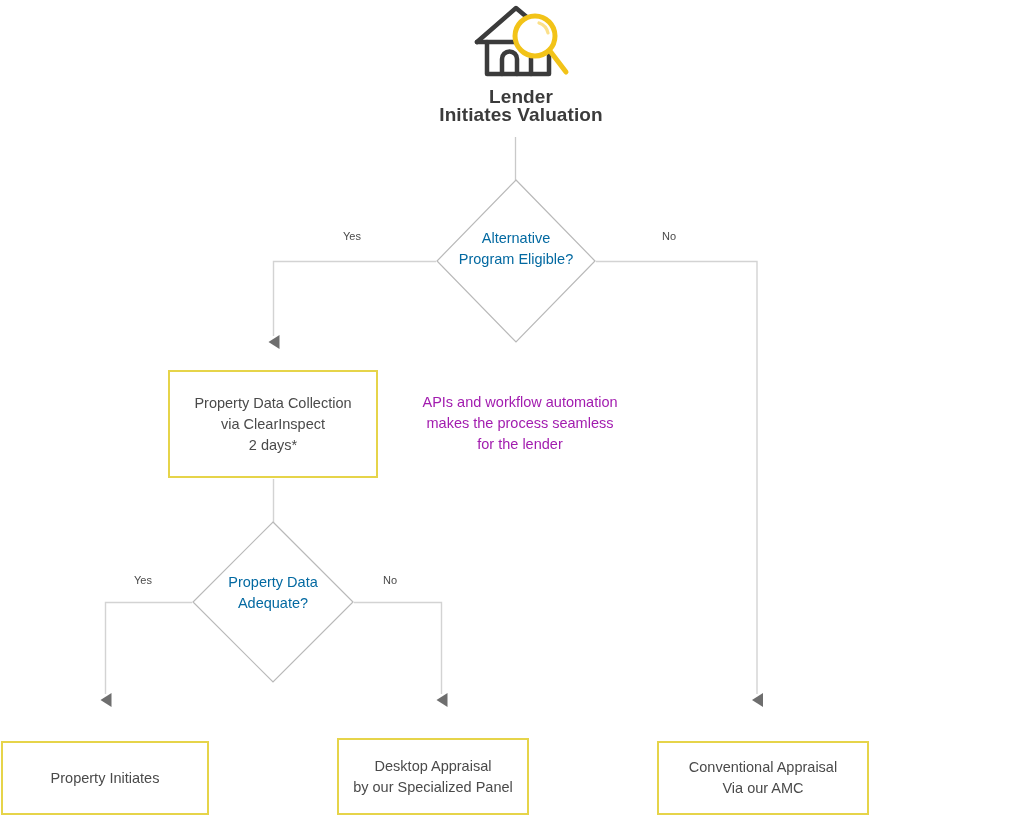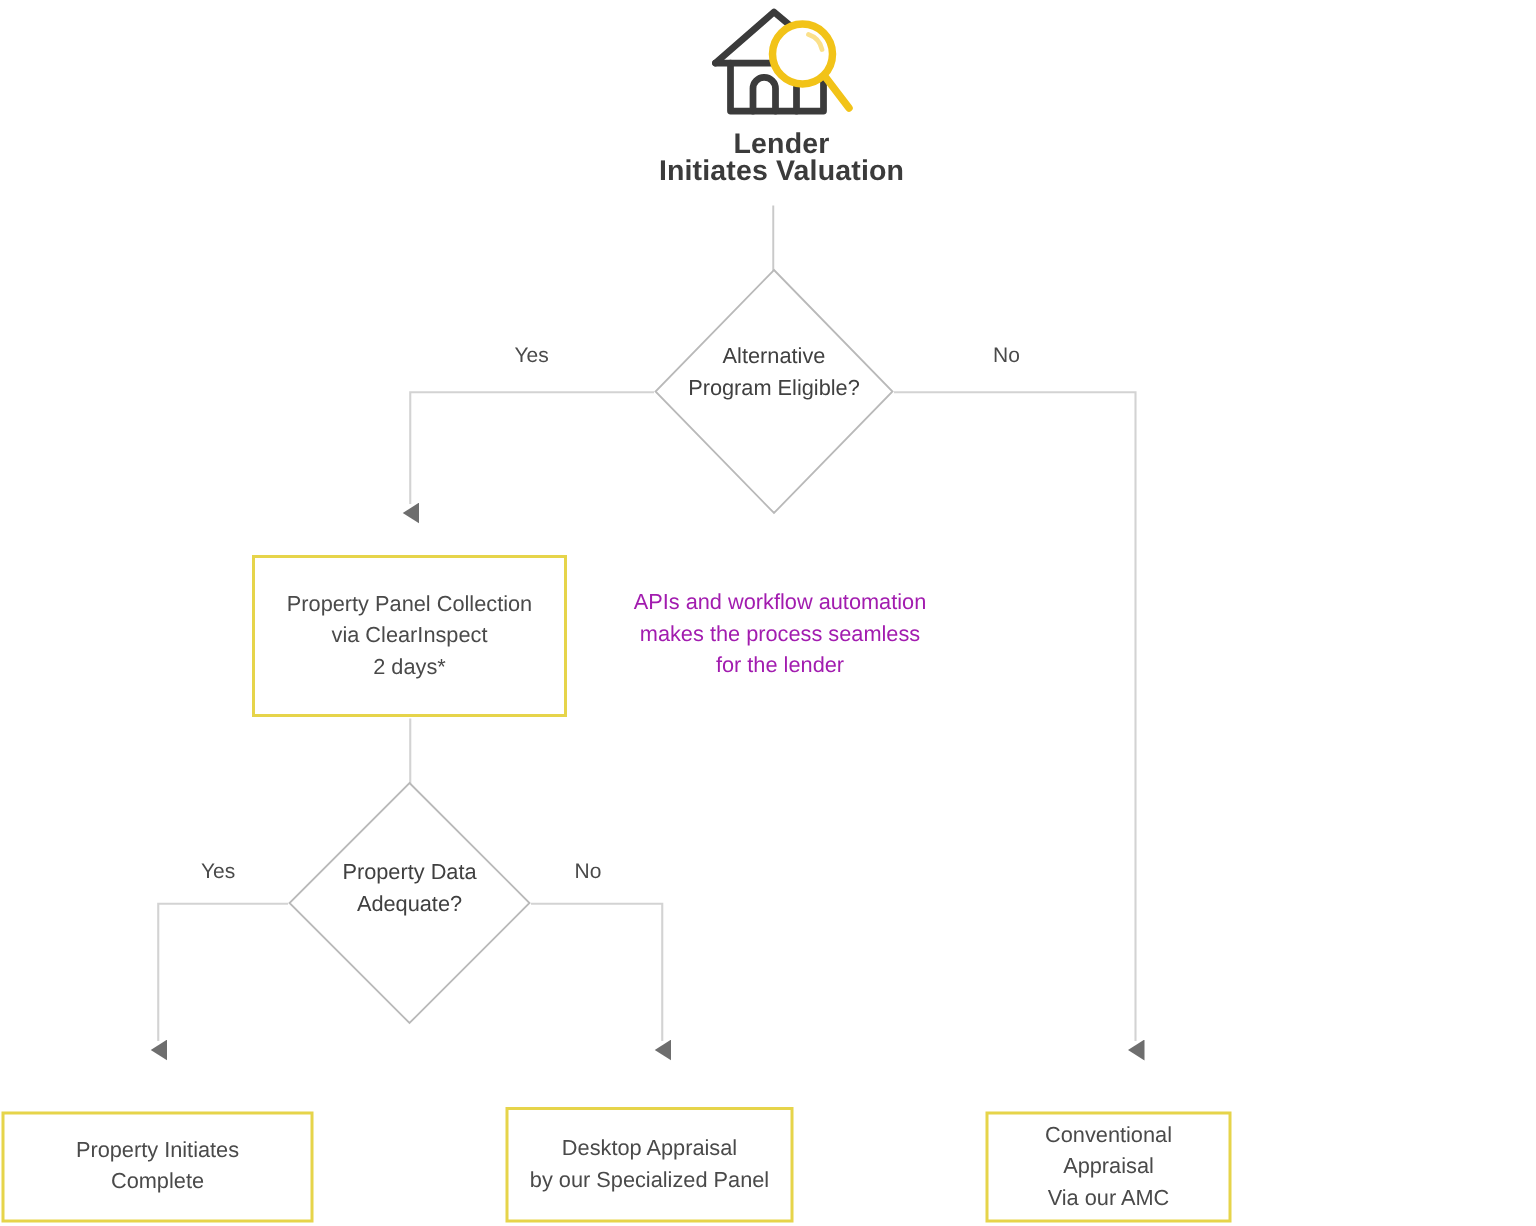--- a/index.html
+++ b/index.html
@@ -51,30 +51,30 @@
     letter-spacing: 0.1px;
   }
   .start-label div { white-space: nowrap; }
 
   
   .diamond-text {
     position: absolute;
     text-align: center;
     font-size: 14.5px;
     line-height: 21px;
-    color: #404040;
+    color: #0369a1;
     pointer-events: none;
   }
   #diamond1-text { left: 416px; top: 228px; width: 200px; }
   #diamond2-text { left: 173px; top: 572px; width: 200px; }
 
   
   .branch-label {
     position: absolute;
-    font-size: 14px;
+    font-size: 11px;
     color: #4a4a4a;
     line-height: 17px;
   }
   #lbl-yes-1 { left: 343px; top: 228px; }
   #lbl-no-1  { left: 662px; top: 228px; }
   #lbl-yes-2 { left: 134px; top: 572px; }
   #lbl-no-2  { left: 383px; top: 572px; }
 
   
   .box {
@@ -87,21 +87,21 @@
     justify-content: center;
     text-align: center;
     font-size: 14.5px;
     line-height: 21px;
     color: #4a4a4a;
   }
   .box .box-lines { width: 100%; padding: 0 6px; }
   #box-collect { left: 168px; top: 370px; width: 210px; height: 108px; }
   #box-complete { left: 1px; top: 741px; width: 208px; height: 74px; }
   #box-desktop  { left: 337px; top: 738px; width: 192px; height: 77px; }
-  #box-conventional { left: 657px; top: 741px; width: 164px; height: 74px; }
+  #box-conventional { left: 657px; top: 741px; width: 212px; height: 74px; }
 
   
   #note-text {
     position: absolute;
     left: 395px;
     top: 392px;
     width: 250px;
     text-align: center;
     font-size: 14.5px;
     line-height: 21px;
@@ -170,36 +170,35 @@
     <div>Adequate?</div>
   </div>
 
   <div class="branch-label" id="lbl-yes-1">Yes</div>
   <div class="branch-label" id="lbl-no-1">No</div>
   <div class="branch-label" id="lbl-yes-2">Yes</div>
   <div class="branch-label" id="lbl-no-2">No</div>
 
   <div class="box" id="box-collect">
     <div class="box-lines">
-      <div>Property Panel Collection</div>
+      <div>Property Data Collection</div>
       <div>via ClearInspect</div>
       <div>2 days*</div>
     </div>
   </div>
 
   <div id="note-text">
     <div>APIs and workflow automation</div>
     <div>makes the process seamless</div>
     <div>for the lender</div>
   </div>
 
   <div class="box" id="box-complete">
     <div class="box-lines">
       <div>Property Initiates</div>
-      <div>Complete</div>
     </div>
   </div>
 
   <div class="box" id="box-desktop">
     <div class="box-lines">
       <div>Desktop Appraisal</div>
       <div>by our Specialized Panel</div>
     </div>
   </div>
 

